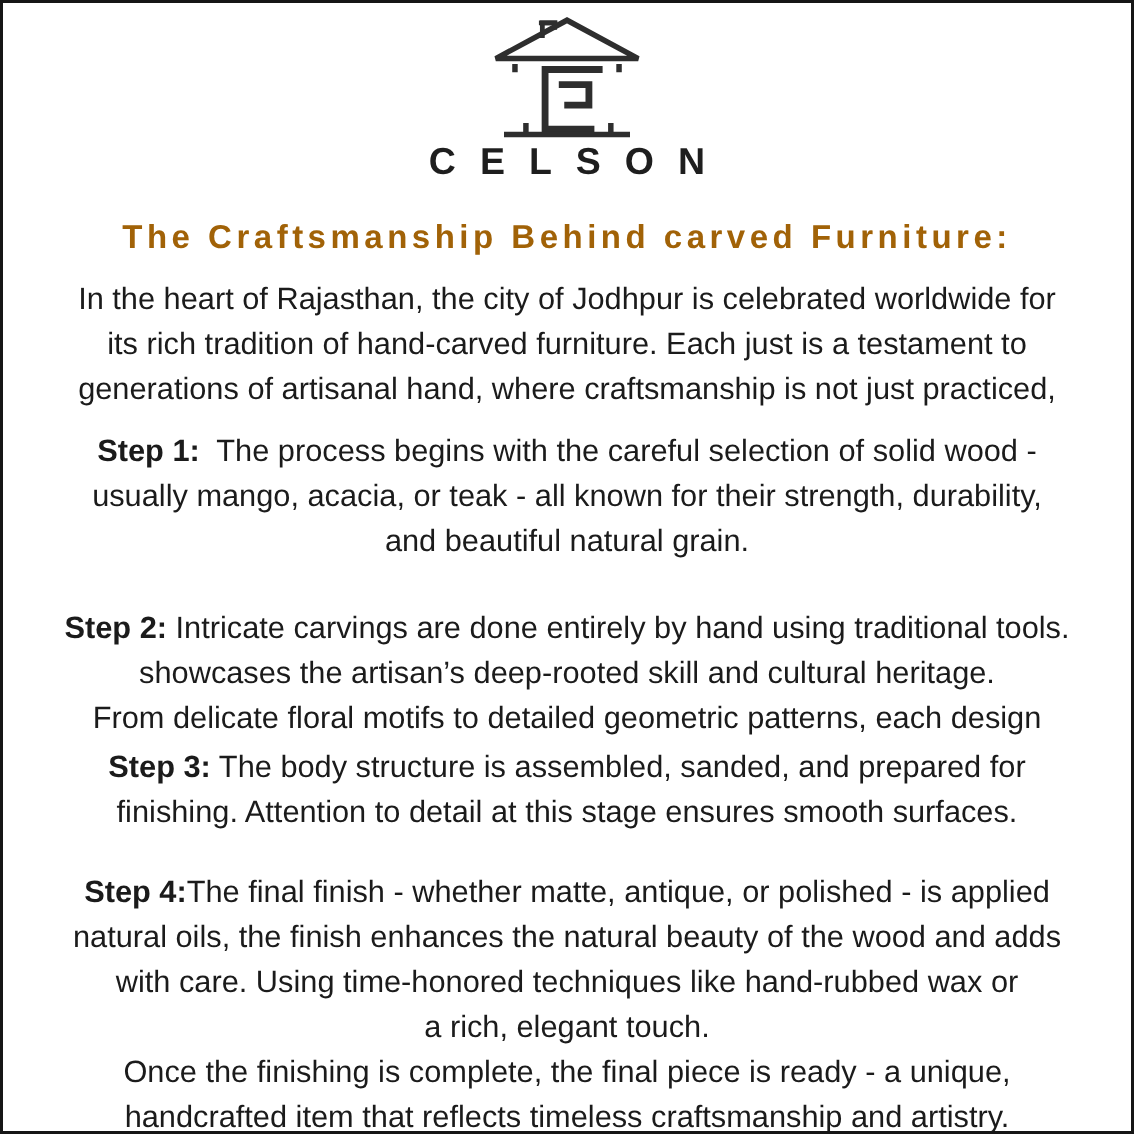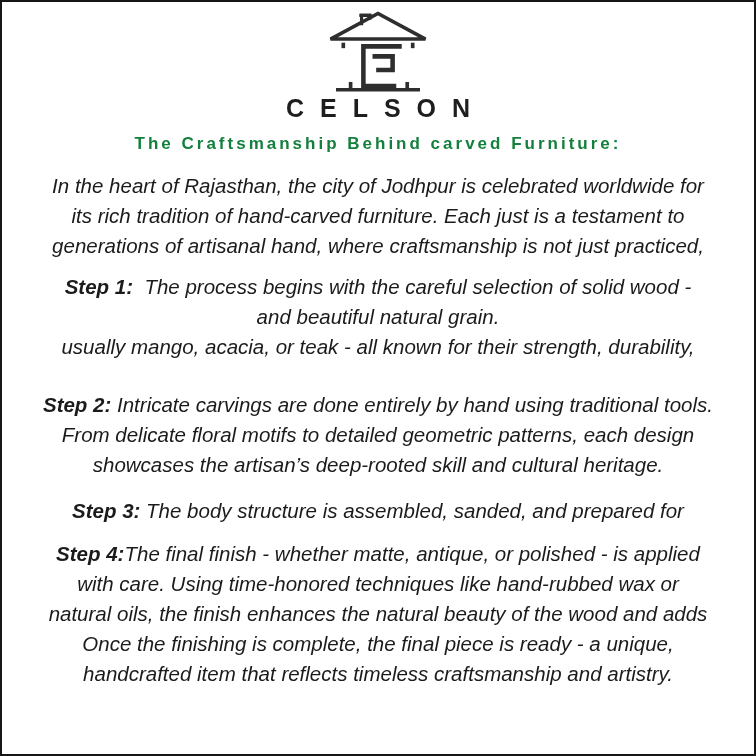--- a/index.html
+++ b/index.html
@@ -30,40 +30,40 @@
   .brand-name {
     margin: 3px 0 0 0;
     font-size: 25px;
     font-weight: bold;
     letter-spacing: 16px;
     text-indent: 16px;
     line-height: 26px;
     color: #1e1e1e;
   }
   .page-title {
-    margin: 8px 0 0 0;
-    font-size: 17px;
+    margin: 22px 0 0 0;
+    font-size: 22px;
     font-weight: bold;
     letter-spacing: 3px;
     line-height: 30px;
-    color: #15803d;
+    color: #a16207;
   }
   .article-body {
     margin-top: 12px;
     font-size: 20.5px;
     line-height: 30px;
     color: #1b1b1b;
   }
-  .para { margin: 0; font-style: italic; }
+  .para { margin: 0; }
   .para .line { display: block; }
   .para strong { font-weight: bold; text-align: right; }
   [data-name="paragraph-step-1"]  { margin-top: 11px; }
   [data-name="paragraph-step-2"]  { margin-top: 28px; }
-  [data-name="paragraph-step-3"]  { margin-top: 16px;  }
-  [data-name="paragraph-step-4"]  { margin-top: 13px; }
+  [data-name="paragraph-step-3"]  { margin-top: 3px;  }
+  [data-name="paragraph-step-4"]  { margin-top: 23px; }
   [data-name="paragraph-closing"] { margin-top: 0;    }
 </style>
 </head>
 <body>
 
 <div class="frame" data-name="infographic-card">
 
   <div class="logo-wrap" data-name="brand-logo">
 
     <svg data-name="house-s-monogram-icon" width="110" height="84" viewBox="0 0 116 92" fill="none" stroke="#2e2e2e">
@@ -90,35 +90,37 @@
   <h1 class="page-title" data-name="page-title">The Craftsmanship Behind carved Furniture:</h1>
 
   <div class="article-body" data-name="article-body">
       <p class="para" data-name="paragraph-intro">
         <span class="line" data-name="text-line">In the heart of Rajasthan, the city of Jodhpur is celebrated worldwide for</span>
         <span class="line" data-name="text-line">its rich tradition of hand-carved furniture. Each just is a testament to</span>
         <span class="line" data-name="text-line">generations of artisanal hand, where craftsmanship is not just practiced,</span>
       </p>
       <p class="para" data-name="paragraph-step-1">
         <span class="line" data-name="text-line"><strong data-name="step-label">Step 1:</strong><span data-name="step-text">&nbsp; The process begins with the careful selection of solid wood -</span></span>
+        <span class="line" data-name="text-line">usually mango, acacia, or teak - all known for their strength, durability,</span>
         <span class="line" data-name="text-line">and beautiful natural grain.</span>
-        <span class="line" data-name="text-line">usually mango, acacia, or teak - all known for their strength, durability,</span>
       </p>
       <p class="para" data-name="paragraph-step-2">
         <span class="line" data-name="text-line"><strong data-name="step-label">Step 2:</strong><span data-name="step-text"> Intricate carvings are done entirely by hand using traditional tools.</span></span>
+        <span class="line" data-name="text-line">showcases the artisan’s deep-rooted skill and cultural heritage.</span>
         <span class="line" data-name="text-line">From delicate floral motifs to detailed geometric patterns, each design</span>
-        <span class="line" data-name="text-line">showcases the artisan’s deep-rooted skill and cultural heritage.</span>
       </p>
       <p class="para" data-name="paragraph-step-3">
         <span class="line" data-name="text-line"><strong data-name="step-label">Step 3:</strong><span data-name="step-text"> The body structure is assembled, sanded, and prepared for</span></span>
+        <span class="line" data-name="text-line">finishing. Attention to detail at this stage ensures smooth surfaces.</span>
       </p>
       <p class="para" data-name="paragraph-step-4">
         <span class="line" data-name="text-line"><strong data-name="step-label">Step 4:</strong><span data-name="step-text">The final finish - whether matte, antique, or polished - is applied</span></span>
+        <span class="line" data-name="text-line">natural oils, the finish enhances the natural beauty of the wood and adds</span>
         <span class="line" data-name="text-line">with care. Using time-honored techniques like hand-rubbed wax or</span>
-        <span class="line" data-name="text-line">natural oils, the finish enhances the natural beauty of the wood and adds</span>
+        <span class="line" data-name="text-line">a rich, elegant touch.</span>
       </p>
       <p class="para" data-name="paragraph-closing">
         <span class="line" data-name="text-line">Once the finishing is complete, the final piece is ready - a unique,</span>
         <span class="line" data-name="text-line">handcrafted item that reflects timeless craftsmanship and artistry.</span>
       </p>
     </div>
 
 </div>
 
 </body></html>

